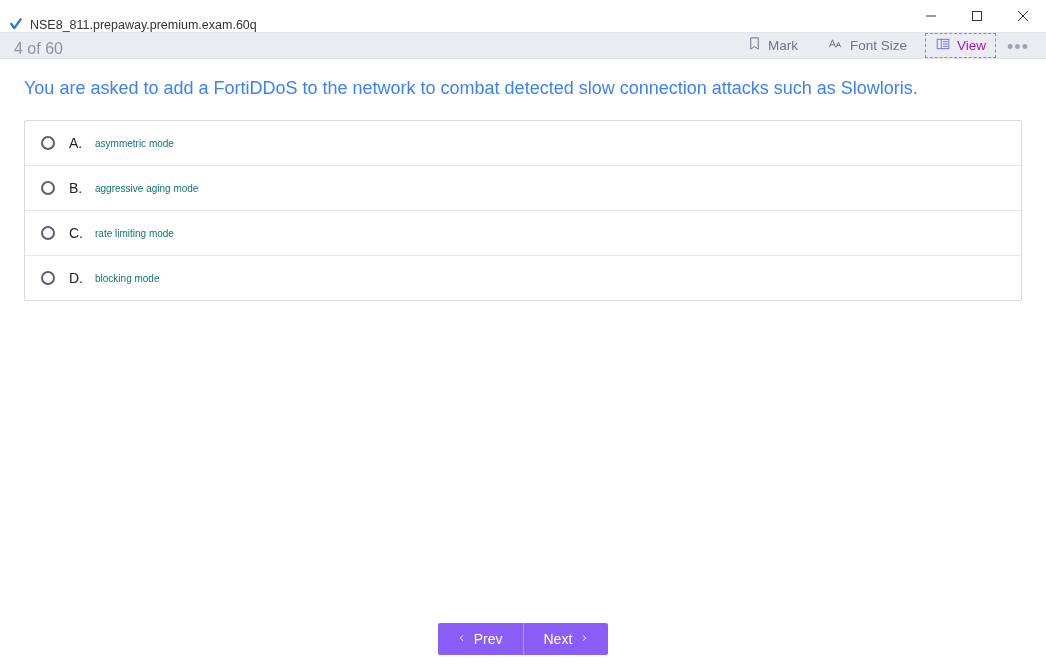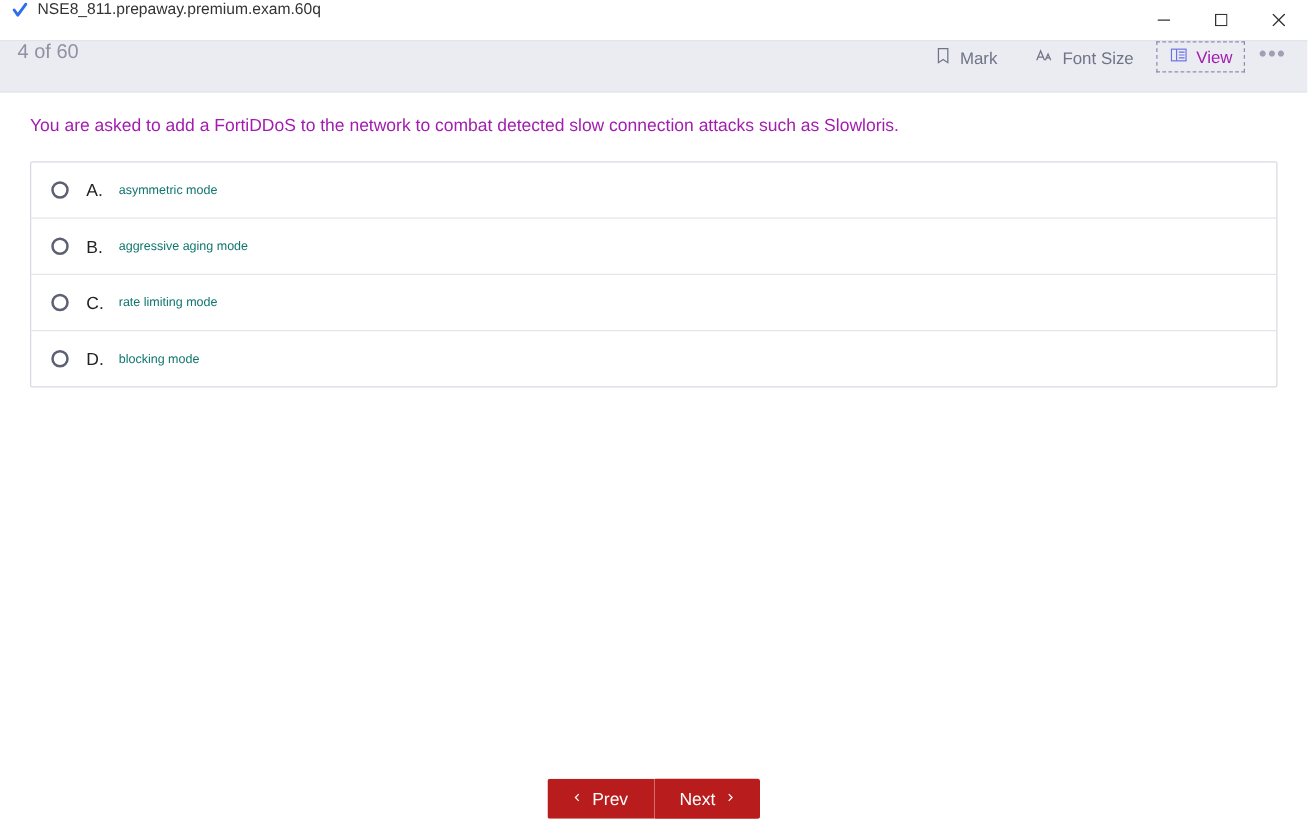--- a/index.html
+++ b/index.html
@@ -8,21 +8,21 @@
     background: #fff;
     width: 1046px;
     height: 671px;
     overflow: hidden;
     position: relative;
   }
   
   .titlebar {
     height: 32px;
     display: flex;
-    align-items: flex-start;
+    align-items: flex-end;
     padding: 0 0 0 8px;
     background: #fff;
   }
   .app-icon {
     width: 16px; height: 16px;
     margin-right: 6px;
     display: flex;
     align-items: center;
     justify-content: center;
   }
@@ -37,26 +37,26 @@
   .win-btn {
     width: 46px;
     height: 32px;
     display: flex;
     align-items: center;
     justify-content: center;
     color: #333;
   }
   
   .toolbar {
-    height: 42px;
+    height: 27px;
     background: #ebecf2;
     border-top: 1px solid #e3e4eb;
     border-bottom: 1px solid #e3e4eb;
     display: flex;
-    align-items: flex-start;
+    align-items: flex-end;
     padding: 0 14px;
     gap: 8px;
   }
   .toolbar .counter {
     color: #8f92a3;
     font-size: 16px;
     font-weight: 400;
   }
   .toolbar .spacer { flex: 1; }
   .toolbtn {
@@ -83,22 +83,22 @@
     color: #9ea1b3;
     font-size: 18px;
     letter-spacing: 1px;
     cursor: pointer;
   }
   
   .content {
     padding: 16px 24px;
   }
   .question-text {
-    color: #a21caf;
-    font-size: 14px;
+    color: #3b82f6;
+    font-size: 18px;
     line-height: 1.5;
   }
   .qline { margin-bottom: 14px; }
   .answers {
     margin-top: 18px;
     border: 1px solid #d8dae2;
     border-radius: 2px;
   }
   .answer {
     display: flex;
@@ -130,21 +130,21 @@
     position: absolute;
     bottom: 16px;
     left: 0; right: 0;
     display: flex;
     justify-content: center;
   }
   .navgroup {
     display: flex;
   }
   .navbtn {
-    background: #b91c1c;
+    background: #8b5cf6;
     color: #fff;
     font-size: 14px;
     padding: 8px 20px;
     display: flex;
     align-items: center;
     gap: 8px;
     cursor: pointer;
     border: none;
   }
   .navbtn.prev { border-right: 1px solid rgba(255,255,255,0.35); border-radius: 2px 0 0 2px; }

